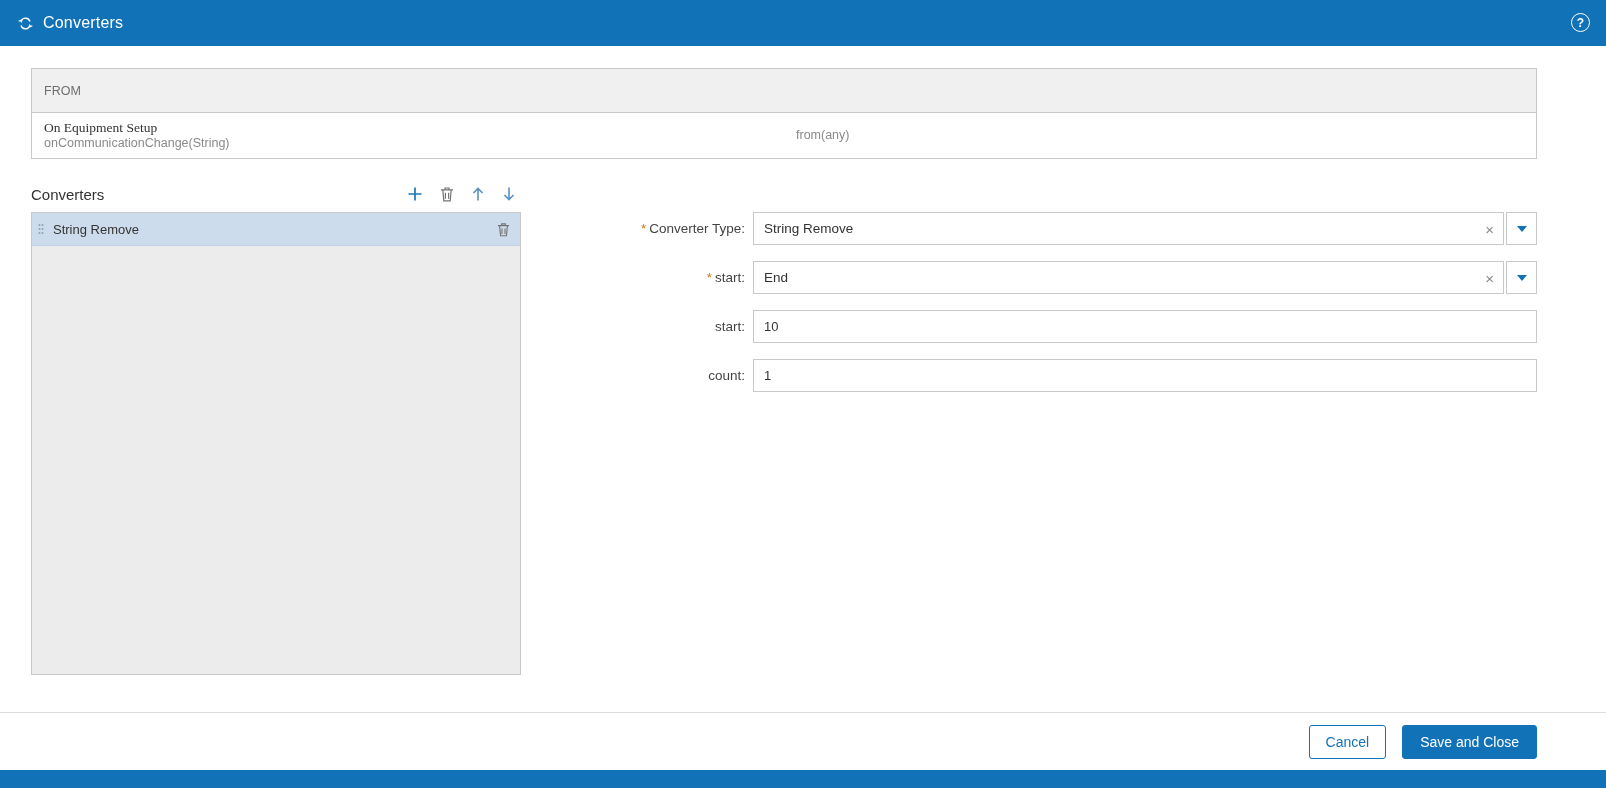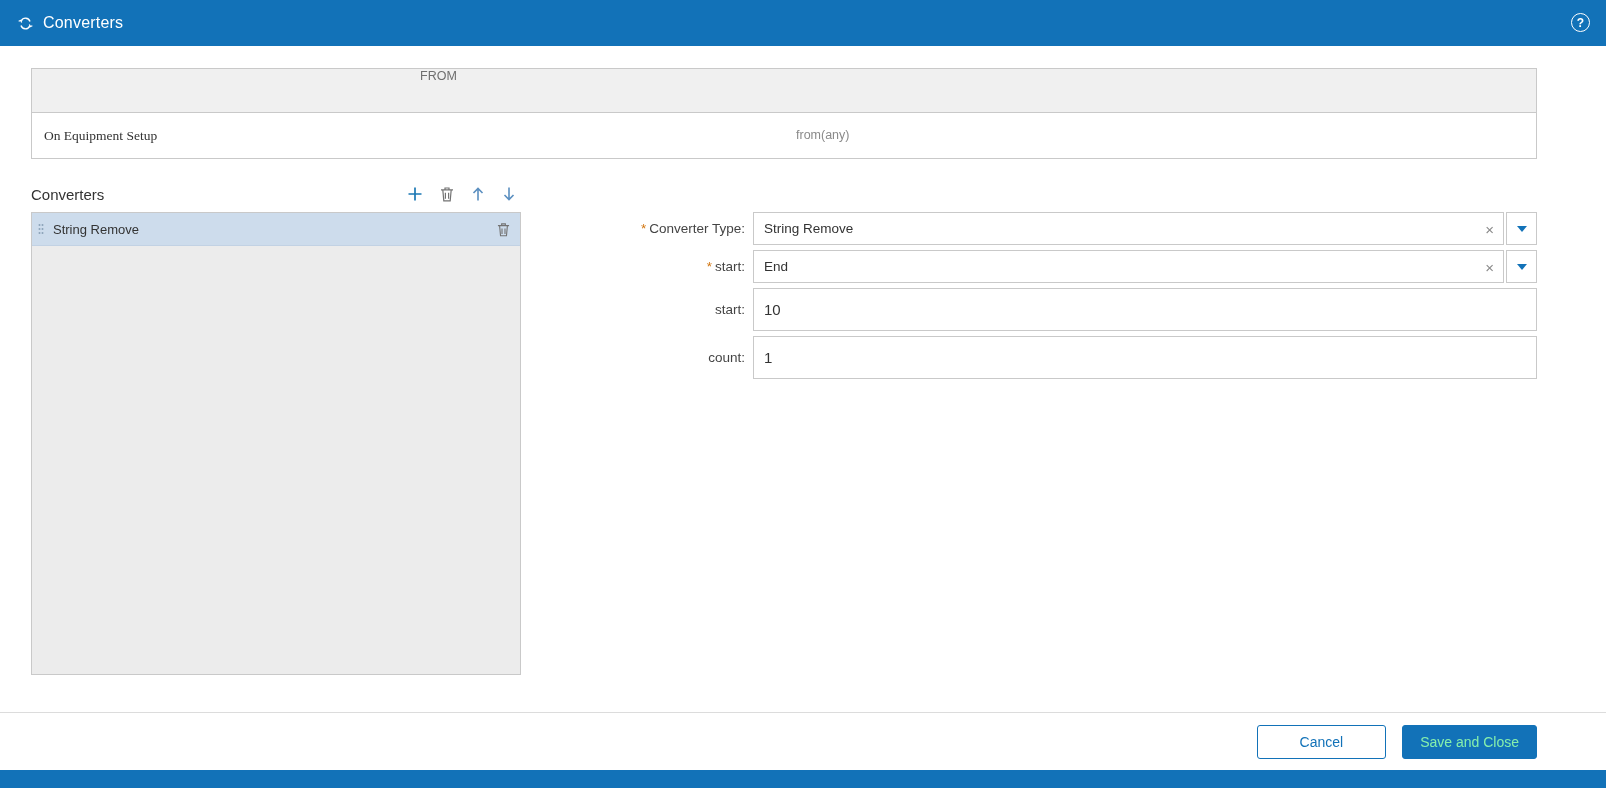--- a/index.html
+++ b/index.html
@@ -42,21 +42,20 @@
     border: 1px solid #c9c9c9;
   }
   .map-head {
     display: flex;
     background: #f0f0f0;
     border-bottom: 1px solid #c9c9c9;
     height: 44px;
     align-items: center;
     color: #6e6e6e;
     font-size: 12.5px;
-    flex-direction: column;
   }
   .map-row { display: flex; height: 45px; align-items: center; background: #fff; }
   .col { width: 50%; padding-left: 12px; }
   .cell-title { font-size: 13.5px; color: #333; line-height: 16px; font-family: Liberation Serif, serif; }
   .cell-sub { font-size: 12.5px; color: #8a8a8a; line-height: 15px; }
 
   
   .main { display: flex; margin: 26px 69px 0 31px; }
   .left-col { width: 490px; flex: none; }
 
@@ -81,21 +80,21 @@
     display: flex;
     align-items: center;
     cursor: pointer;
   }
   .drag-handle { padding: 0 4px 0 5px; display: flex; align-items: center; cursor: grab; }
   .conv-item-label { font-size: 13px; color: #333; margin-left: 4px; flex: 1; }
   .item-trash { margin-right: 10px; cursor: pointer; display: flex; align-items: center; }
 
   
   .right-col { flex: 1; padding-left: 34px; margin-top: 27px; }
-  .frow { display: flex; align-items: center; margin-bottom: 5px; }
+  .frow { display: flex; align-items: center; margin-bottom: 16px; }
   .flabel {
     width: 190px; text-align: right; margin-right: 8px;
     font-size: 13.5px; color: #444; white-space: nowrap;
   }
   .req { color: #d2750f; margin-right: 3px; font-size: 13.5px; }
 
   .fcontrol { flex: 1; display: flex; }
   .combo-input {
     flex: 1; height: 33px;
     border: 1px solid #c9c9c9;
@@ -119,24 +118,24 @@
     display: flex; align-items: center; justify-content: center;
     cursor: pointer;
   }
   .caret-down {
     width: 0; height: 0;
     border-left: 5px solid transparent;
     border-right: 5px solid transparent;
     border-top: 6px solid #1272b8;
   }
   .text-input {
-    flex: 1; height: 43px;
+    flex: 1; height: 33px;
     border: 1px solid #c9c9c9;
     padding: 0 10px;
-    font-size: 15px; color: #333;
+    font-size: 13px; color: #333;
     font-family: "Liberation Sans", sans-serif;
     outline: none;
     background: #fff;
   }
 
   
   .footer {
     position: absolute;
     left: 0; right: 0; bottom: 18px;
     height: 58px;
@@ -151,26 +150,26 @@
     border-radius: 3px;
     font-size: 14px;
     font-family: "Liberation Sans", sans-serif;
     cursor: pointer;
     display: inline-flex; align-items: center; justify-content: center;
   }
   .btn-cancel {
     background: #fff;
     border: 1px solid #1272b8;
     color: #1272b8;
-    padding: 0 42px;
+    padding: 0 16px;
   }
   .btn-save {
     background: #1272b8;
     border: 1px solid #1272b8;
-    color: #86efac;
+    color: #ffffff;
     padding: 0 17px;
   }
   .bottom-strip {
     position: absolute; left: 0; right: 0; bottom: 0;
     height: 18px;
     background: #1272b8;
   }
 </style>
 </head>
 <body>
@@ -186,20 +185,21 @@
   <span class="help-btn">?</span>
 </div>
 
 <div class="map-table">
   <div class="map-head">
     <div class="col">FROM</div>
   </div>
   <div class="map-row">
     <div class="col">
       <div class="cell-title">On Equipment Setup</div>
+      <div class="cell-sub">onCommunicationChange(String)</div>
     </div>
     <div class="col">
       <div class="cell-sub">from(any)</div>
     </div>
   </div>
 </div>
 
 <div class="main">
 
   <div class="left-col">

